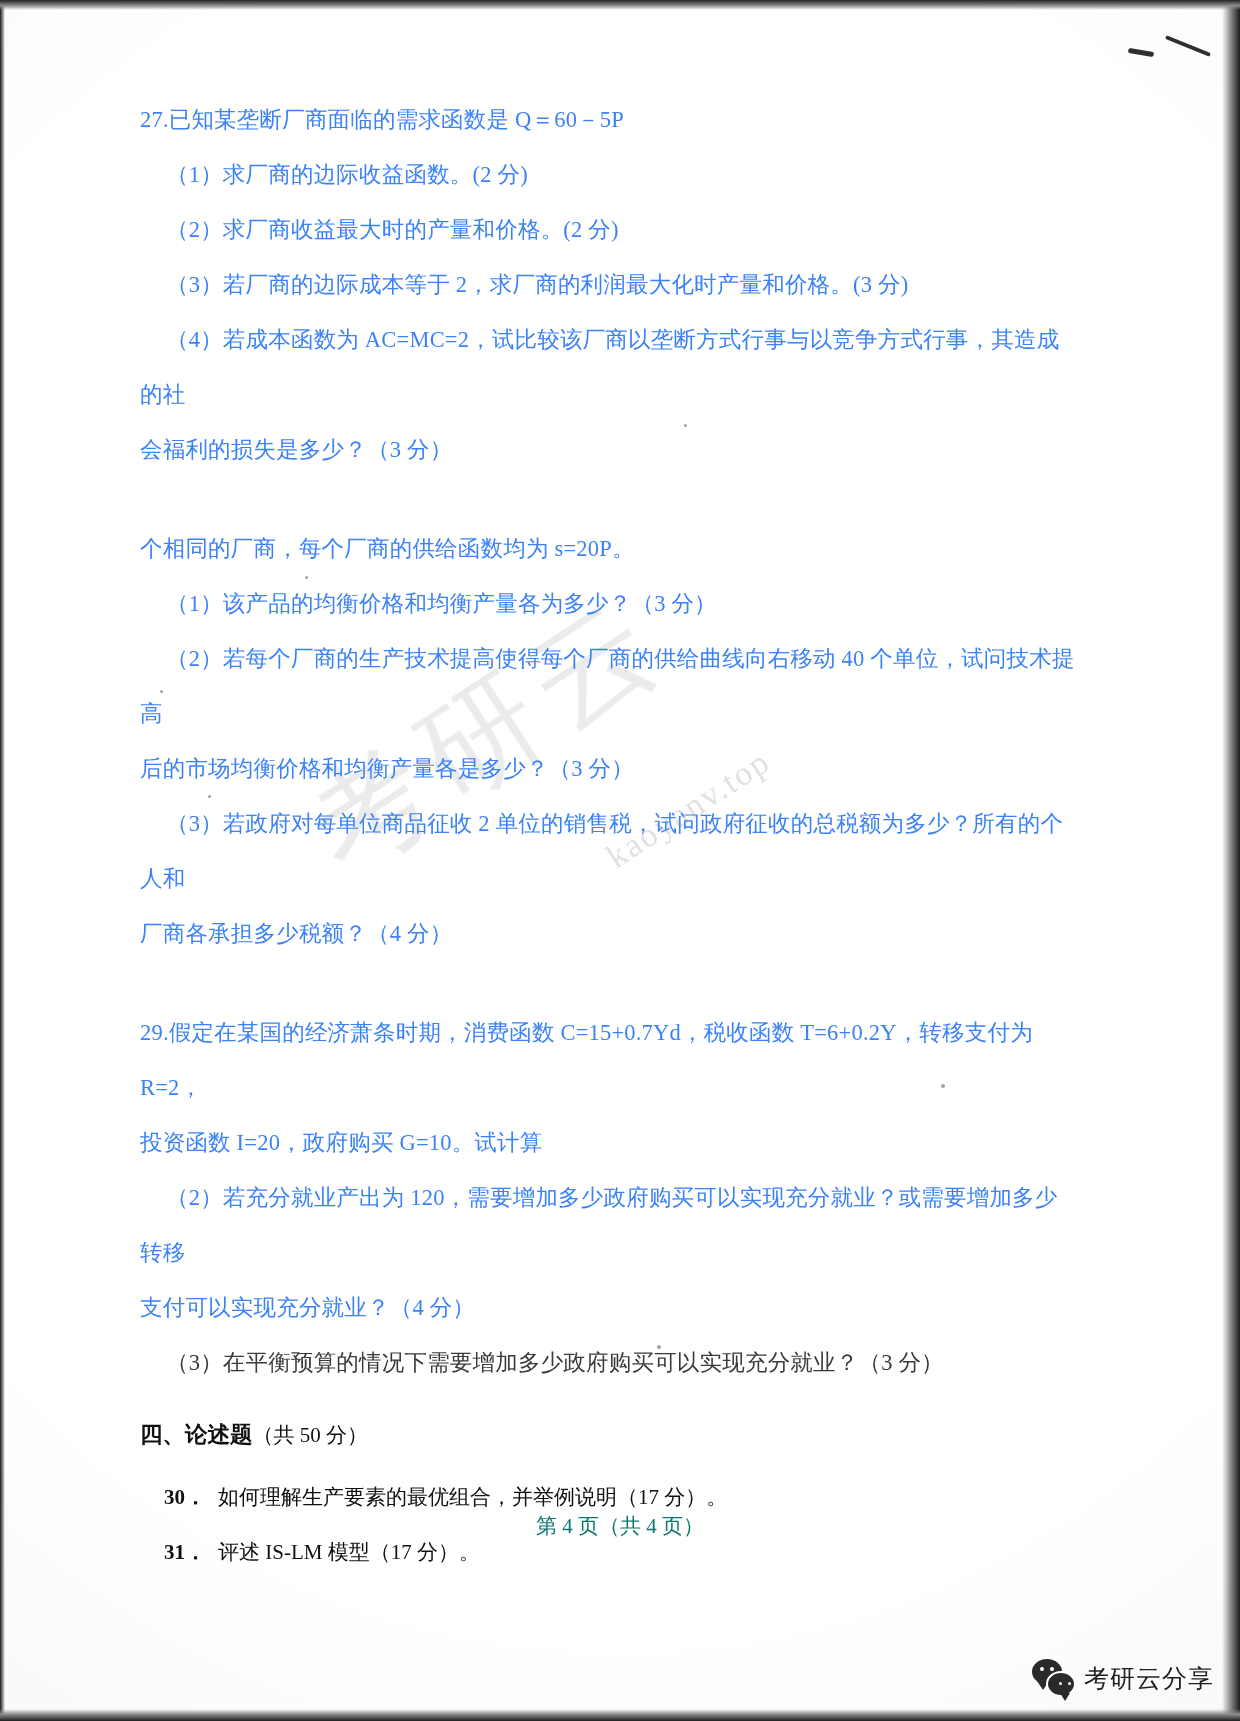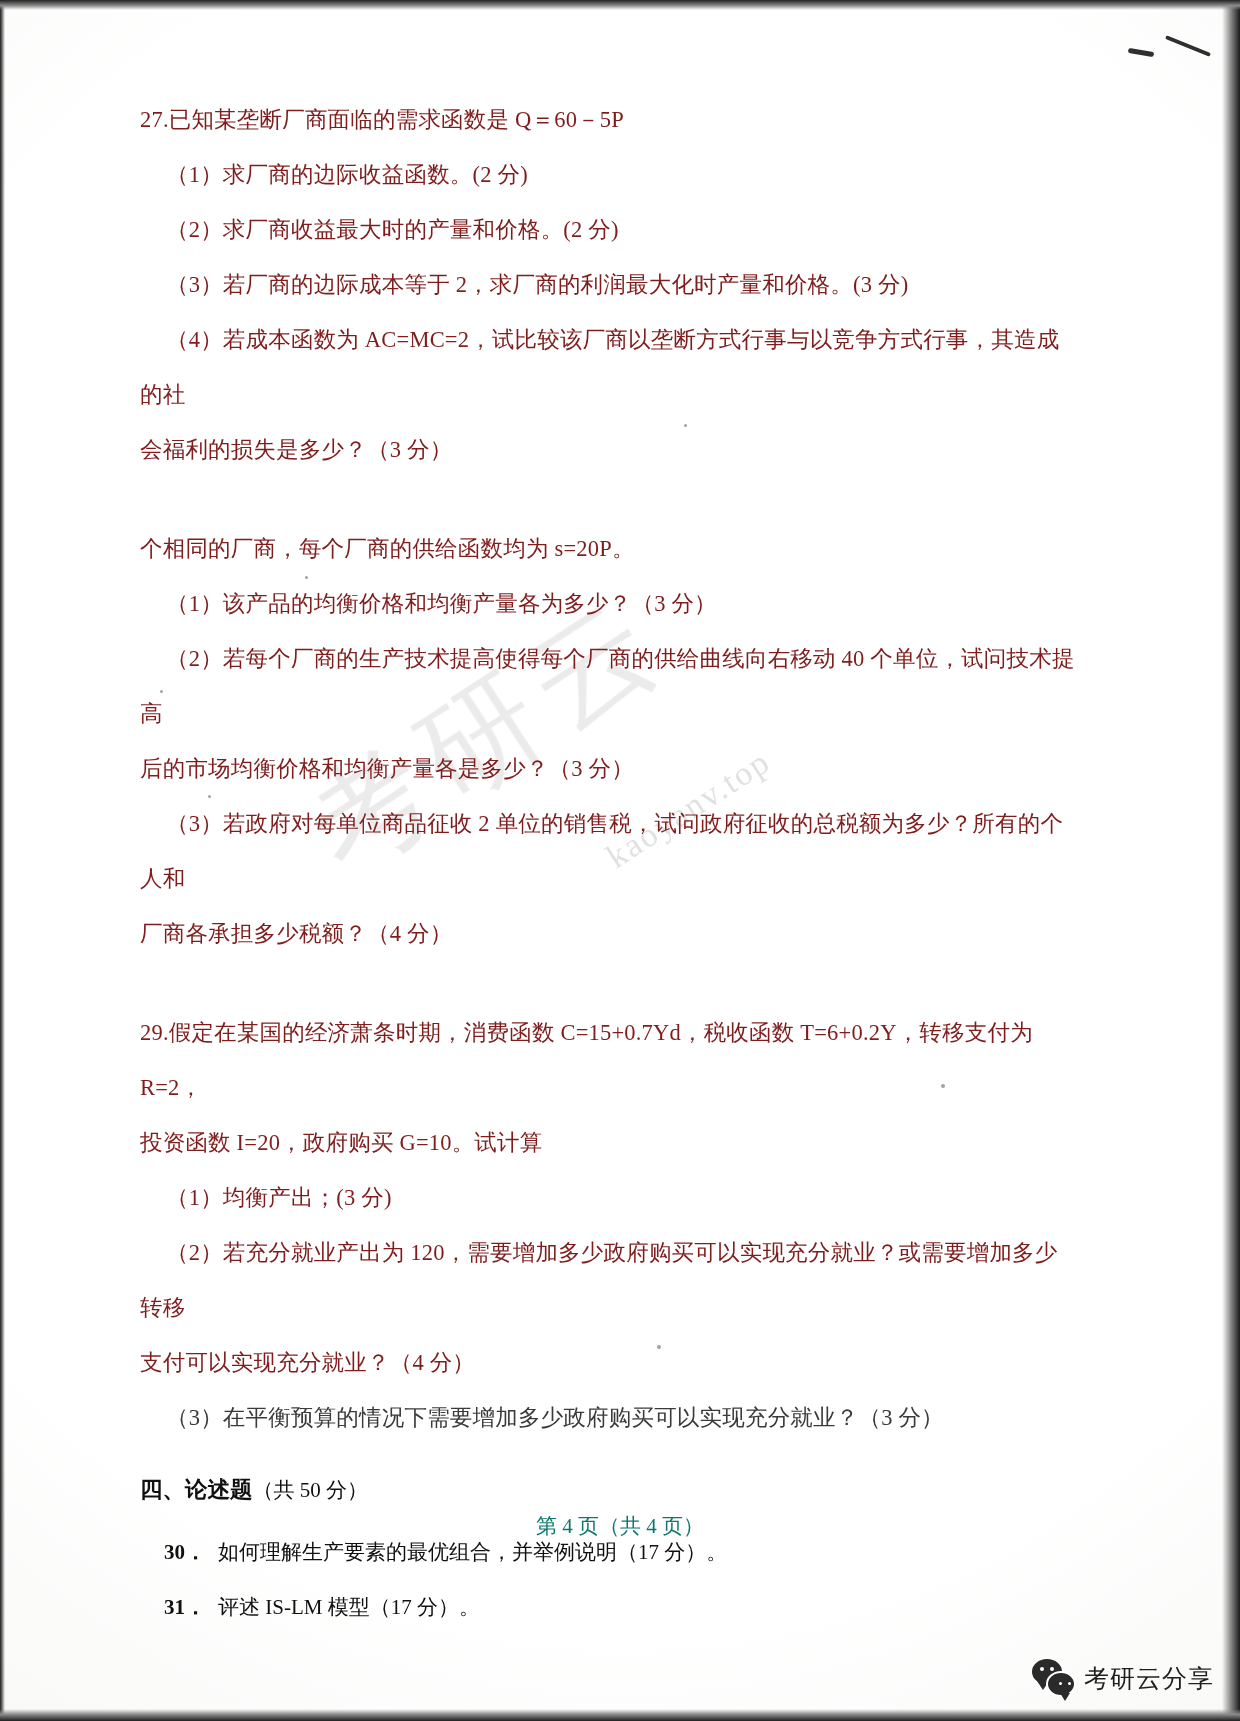--- a/index.html
+++ b/index.html
@@ -49,21 +49,21 @@
   }
 
   .q {
     margin: 0 0 10px 0;
   }
   .line {
     font-size: 22.5px;
     line-height: 55px;
     letter-spacing: 0.2px;
     white-space: pre-wrap;
-    color: #7f1d1d;
+    color: #3b82f6;
   }
   .line.indent { text-indent: 26px; }
   .line.hang { text-indent: 0; }
   .block-gap { height: 34px; }
 
   
   .faded { color: #3a3a3a; }
 
   .section-title {
     font-size: 22.5px;
@@ -262,21 +262,20 @@
       <div class="line hang">后的市场均衡价格和均衡产量各是多少？（3 分）</div>
       <div class="line indent">（3）若政府对每单位商品征收 2 单位的销售税，试问政府征收的总税额为多少？所有的个人和</div>
       <div class="line hang">厂商各承担多少税额？（4 分）</div>
     </div>
 
     <div class="block-gap"></div>
 
     <div class="q">
       <div class="line hang">29.假定在某国的经济萧条时期，消费函数 C=15+0.7Yd，税收函数 T=6+0.2Y，转移支付为 R=2，</div>
       <div class="line hang">投资函数 I=20，政府购买 G=10。试计算</div>
-      <div class="line indent">（1）均衡产出；(3 分)</div>
       <div class="line indent">（2）若充分就业产出为 120，需要增加多少政府购买可以实现充分就业？或需要增加多少转移</div>
       <div class="line hang">支付可以实现充分就业？（4 分）</div>
       <div class="line indent faded">（3）在平衡预算的情况下需要增加多少政府购买可以实现充分就业？（3 分）</div>
     </div>
 
     <div class="section-title">
       <span>四、论述题</span><span class="pts">（共 50 分）</span>
     </div>
 
     <div class="num-line">

